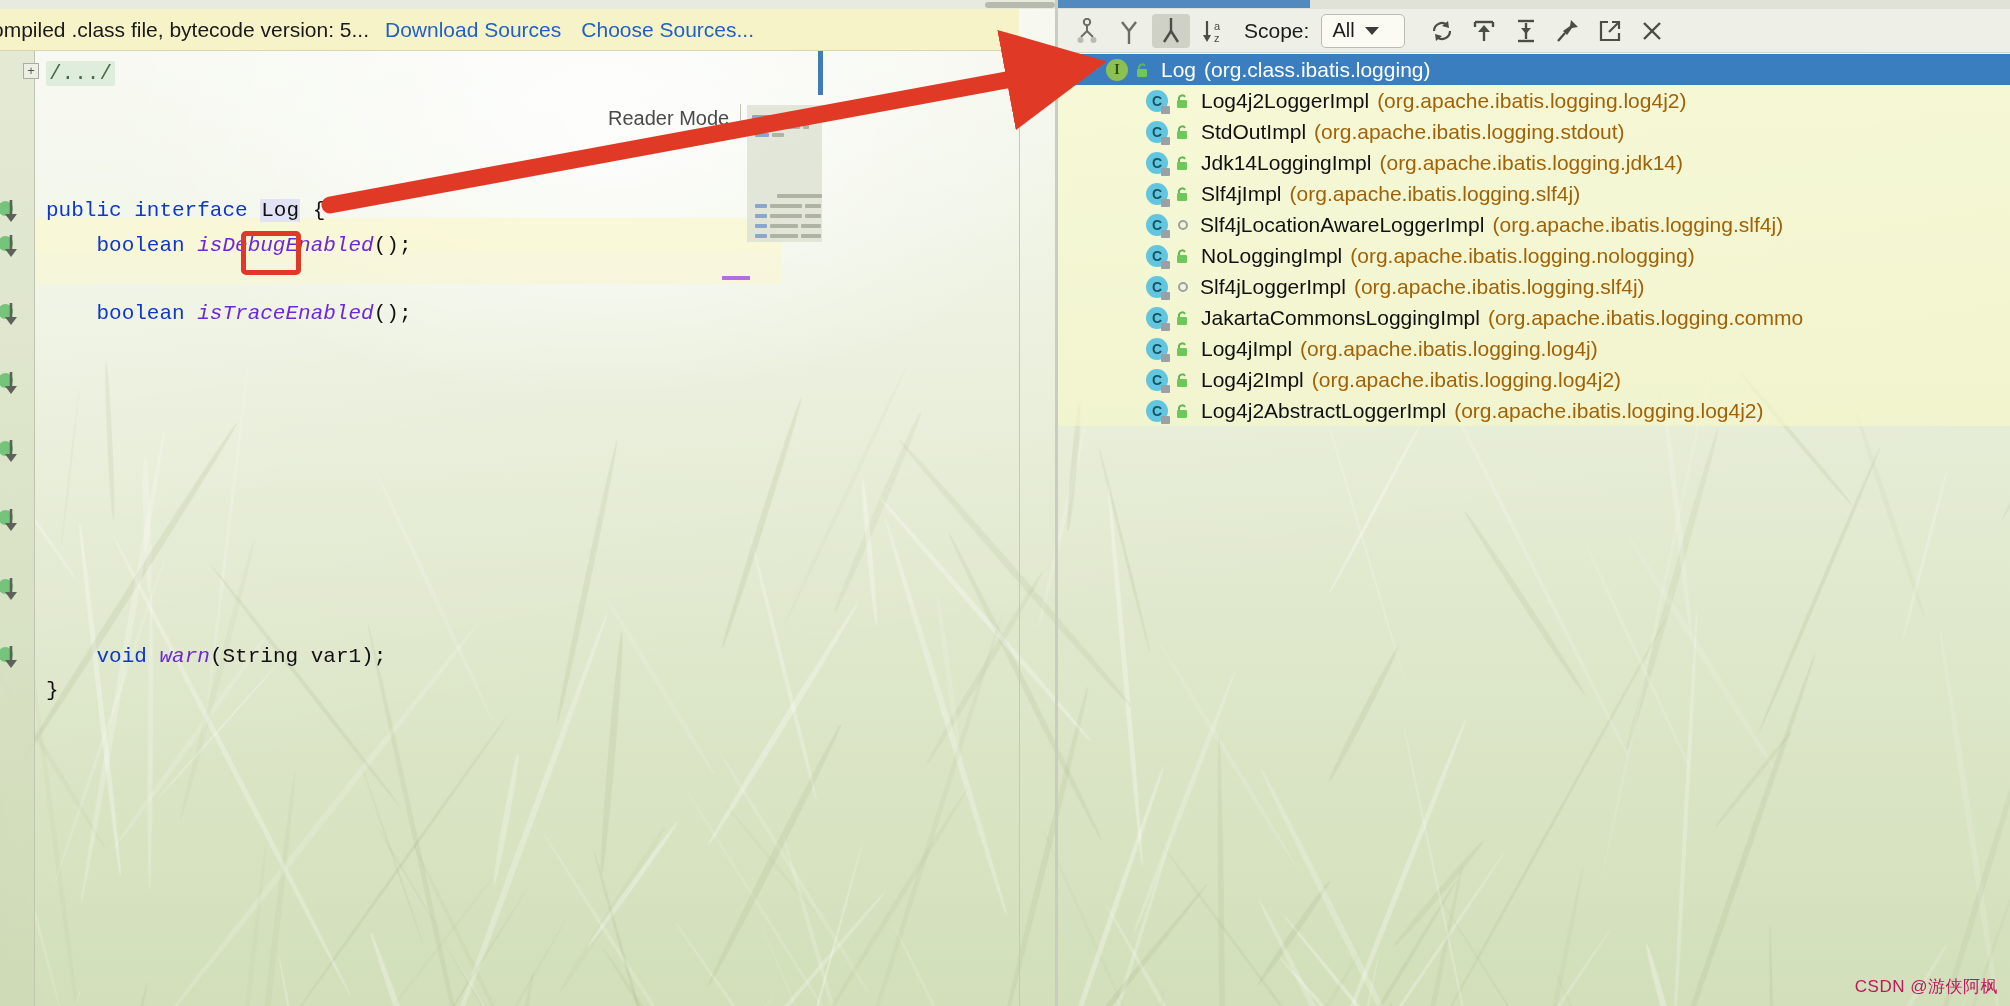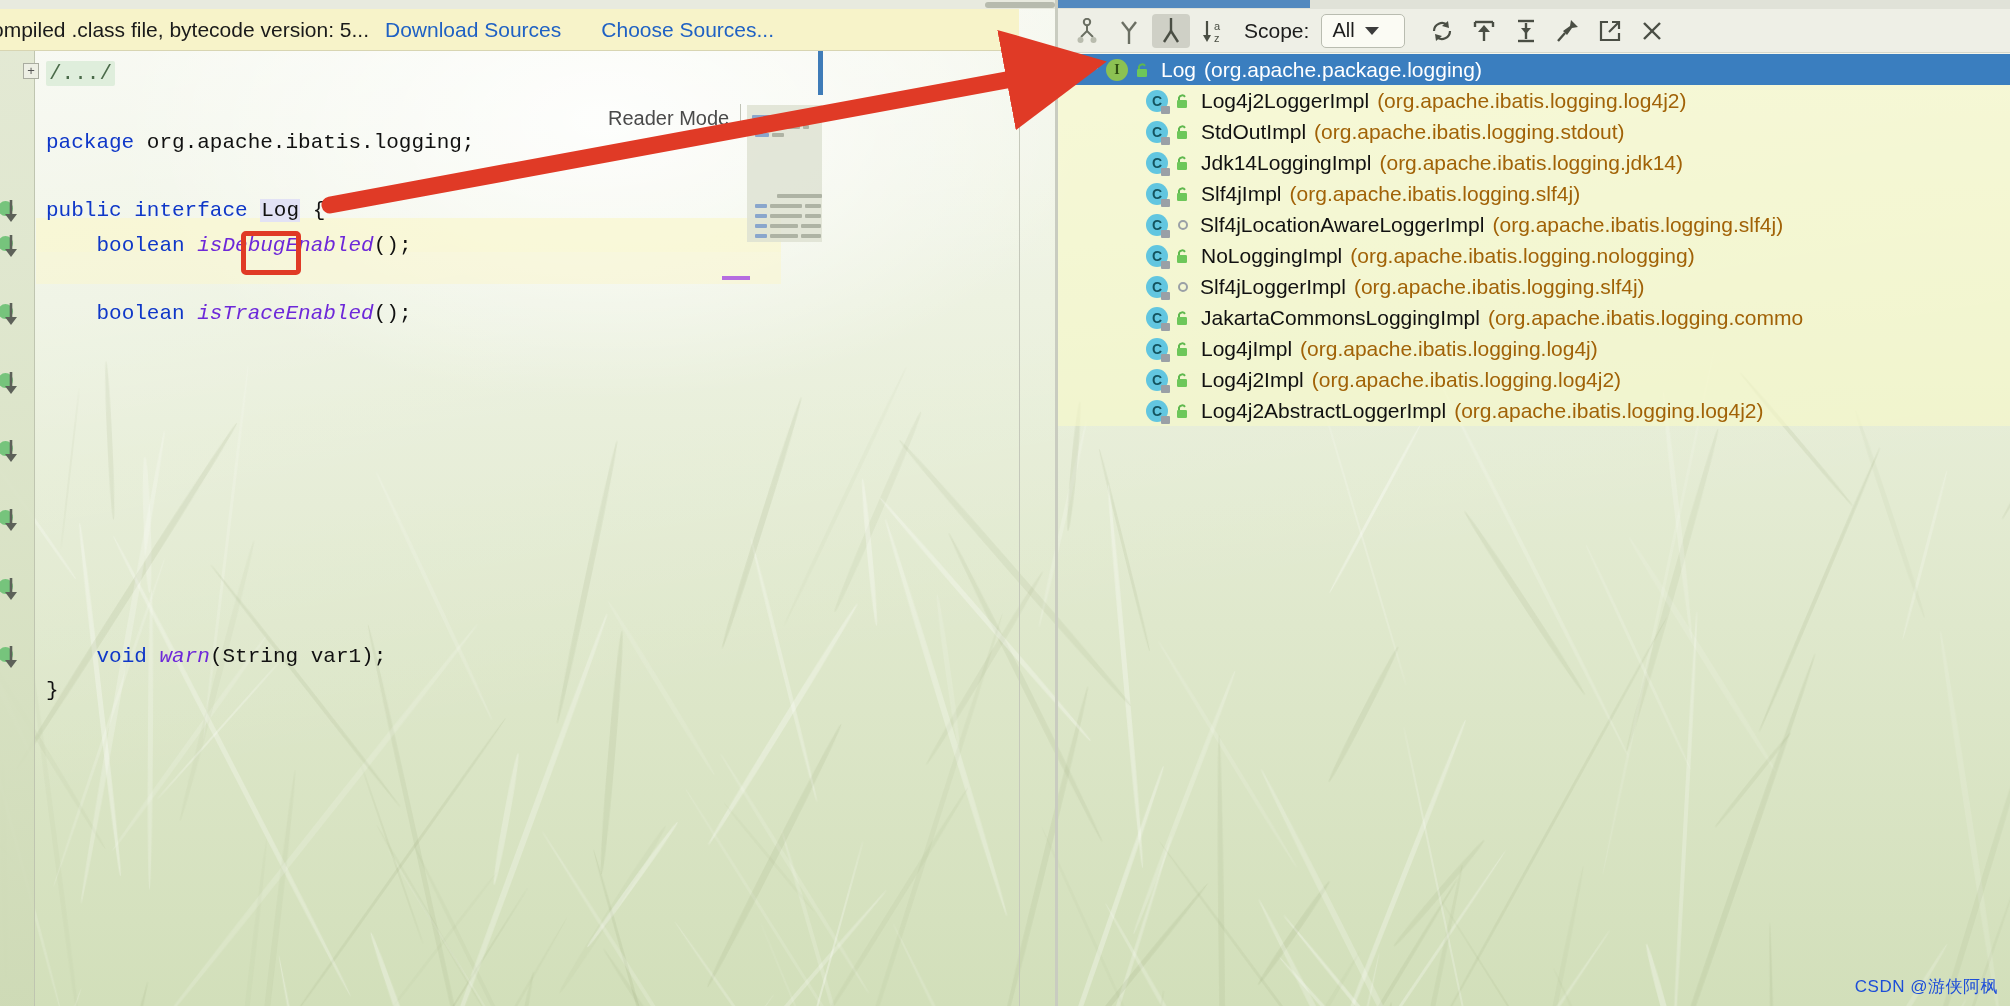--- a/index.html
+++ b/index.html
@@ -50,21 +50,21 @@
     border-bottom:1px solid #d8d5b2;
     display:flex; align-items:center;
     font-size:21px; color:#1a1a1a;
     white-space:nowrap; overflow:hidden;
   }
   .banner .btxt{ margin-left:-8px; }
   .banner a{
     color:#1f61c4; text-decoration:none; cursor:pointer;
   }
   .banner .lk1{ margin-left:16px; }
-  .banner .lk2{ margin-left:40px; }
+  .banner .lk2{ margin-left:20px; }
 
   
   .editor-shell{
     position:absolute; top:51px; left:0; width:1055px; height:955px;
     overflow:hidden;
   }
   .gutter{
     position:absolute; top:0; left:0; width:35px; height:955px;
     background:linear-gradient(to bottom,
       rgba(226,232,210,.95) 0%, rgba(221,229,203,.92) 30%,
@@ -246,21 +246,21 @@
     border:2px solid #9aa0a6; margin-left:10px; margin-right:12px;
     flex:0 0 auto;
   }
   .indent-c{ width:88px; flex:0 0 auto; }
 
   
   .arrow-annot{ position:absolute; left:0; top:0; z-index:20; pointer-events:none; }
 
   .watermark{
     position:absolute; right:12px; bottom:8px; z-index:30;
-    font-size:17px; color:#1d4ed8; letter-spacing:.5px;
+    font-size:17px; color:#be185d; letter-spacing:.5px;
   }
 </style>
 </head>
 <body>
 
 <div class="grass-bg"></div>
 <div id="blades">
     <div class="blade" style="left:0.11011701548011835px;top:974.5351619015146px;width:3.052754617320725px;height:241.47964725339767px;transform:rotate(19.2671355983555deg);opacity:0.41"></div>
     <div class="blade d" style="left:1511.6265663372476px;top:858.5523885993996px;width:5.422572712145081px;height:347.9971140660332px;transform:rotate(11.416826775957283deg);opacity:0.37"></div>
     <div class="blade" style="left:752.2052050764697px;top:825.5309473422965px;width:2.2694365173901603px;height:413.17918918709233px;transform:rotate(15.448402643878204deg);opacity:0.71"></div>
@@ -418,21 +418,20 @@
     <div class="editor-shell">
       <div class="gutter"></div>
       <div class="gutter-fold">+</div>
 
       <div class="hl-line" style="top:167px;"></div>
       <div class="band"></div>
 
       <div class="code-area" id="code-area">
           <div class="ln" style="top: 6px;"><span class="fold">/.../</span></div>
           <div class="ln" style="top: 40.3px;"></div>
-          <div class="ln" style="top: 74.6px;"><span class="kw">package</span><span class="plain"> org.apache.ibatis.logging;</span></div>
           <div class="ln" style="top: 108.9px;"></div>
           <div class="ln" style="top: 143.2px;"><span class="kw">public interface </span><span class="log-token">Log</span><span class="plain"> {</span></div>
           <div class="ln" style="top: 177.5px;"><span class="plain">    </span><span class="kw">boolean</span><span class="plain"> </span><span class="mth">isDebugEnabled</span><span class="plain">();</span></div>
           <div class="ln" style="top: 211.8px;"></div>
           <div class="ln" style="top: 246.1px;"><span class="plain">    </span><span class="kw">boolean</span><span class="plain"> </span><span class="mth">isTraceEnabled</span><span class="plain">();</span></div>
           <div class="ln" style="top: 280.4px;"></div>
           <div class="ln" style="top: 349px;"></div>
           <div class="ln" style="top: 417.6px;"></div>
           <div class="ln" style="top: 486.2px;"></div>
           <div class="ln" style="top: 554.8px;"></div>
@@ -648,21 +647,21 @@
                 <polyline points="3,6 9,12 15,6" fill="none" stroke="#ffffff" stroke-width="2.2"></polyline>
               </svg>
      </span>
      <span class="tw-star">*</span>
      <span class="ibadge">I</span>
      <svg class="lockg" viewBox="0 0 17 16">
       <path d="M4 7 V4.5 a3.4 3.4 0 0 1 6 -0.6" fill="none" stroke="#5fb84e" stroke-width="2"></path>
       <rect x="2" y="7" width="10" height="8" rx="1.3" fill="#6dc75a"></rect>
     </svg>
      <span class="nm">Log</span>
-     <span class="pk">(org.apache.package.logging)</span>
+     <span class="pk">(org.class.ibatis.logging)</span>
           </div>
           <div class="trow" style="top: 31px;">
             <span class="indent-c"></span>
        <span class="cbadge">C</span>
        <svg class="lockg" viewBox="0 0 17 16">
       <path d="M4 7 V4.5 a3.4 3.4 0 0 1 6 -0.6" fill="none" stroke="#5fb84e" stroke-width="2"></path>
       <rect x="2" y="7" width="10" height="8" rx="1.3" fill="#6dc75a"></rect>
     </svg>
        <span class="nm">Log4j2LoggerImpl</span>
        <span class="pk">(org.apache.ibatis.logging.log4j2)</span>

